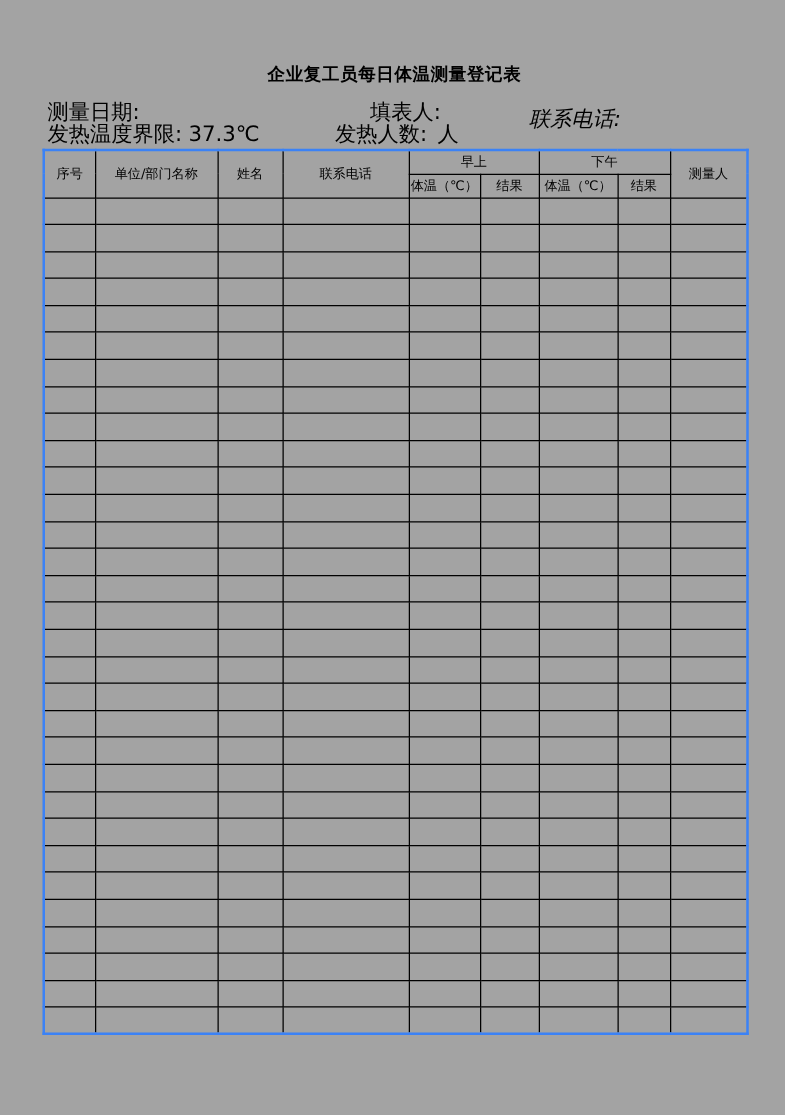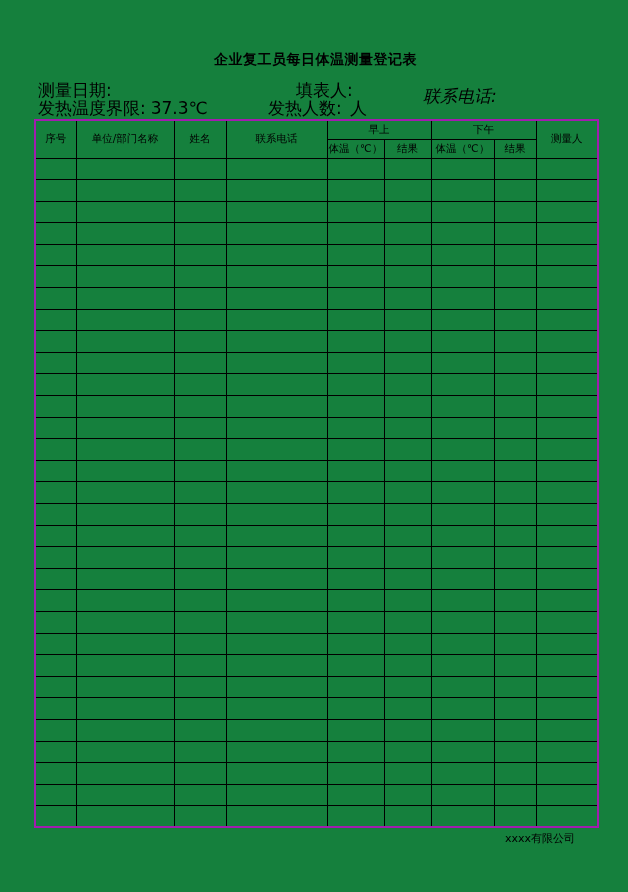--- a/index.html
+++ b/index.html
@@ -5,21 +5,21 @@
   * { margin: 0; padding: 0; box-sizing: border-box; }
   html, body {
     width: 628px; height: 892px;
     background: #ffffff;
     font-family: "DejaVu Sans", sans-serif;
     color: #000000;
   }
   .page {
     position: relative;
     width: 628px; height: 892px;
-    background: #15803d;
+    background: #a3a3a3;
     overflow: hidden;
   }
   .doc-title {
     position: absolute;
     top: 51px; left: 34px; width: 563px;
     text-align: center;
     font-size: 14px;
     font-weight: bold;
     letter-spacing: 0.5px;
     white-space: nowrap;
@@ -30,21 +30,21 @@
     line-height: 13px;
     white-space: nowrap;
   }
   .val { margin-left: 5px; }
   table.reg-table {
     position: absolute;
     left: 34px; top: 119px;
     width: 563px;
     border-collapse: collapse;
     table-layout: fixed;
-    border: 2px solid #a21caf;
+    border: 2px solid #3b82f6;
   }
   .reg-table th, .reg-table td {
     border: 1px solid #000;
     font-weight: normal;
     font-size: 10.5px;
     text-align: center;
     vertical-align: middle;
     padding: 0;
     overflow: hidden;
     white-space: nowrap;
@@ -441,15 +441,14 @@
           <td></td>
           <td></td>
           <td></td>
           <td></td>
           <td></td>
           <td></td>
         </tr>
       </tbody>
   </table>
 
-  <div class="company-line">xxxx有限公司</div>
 
 </div>
 
 </body></html>

